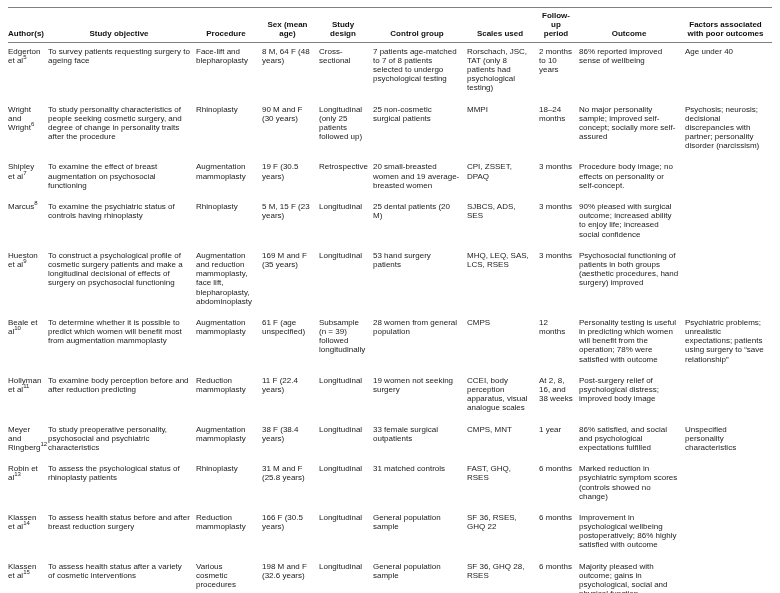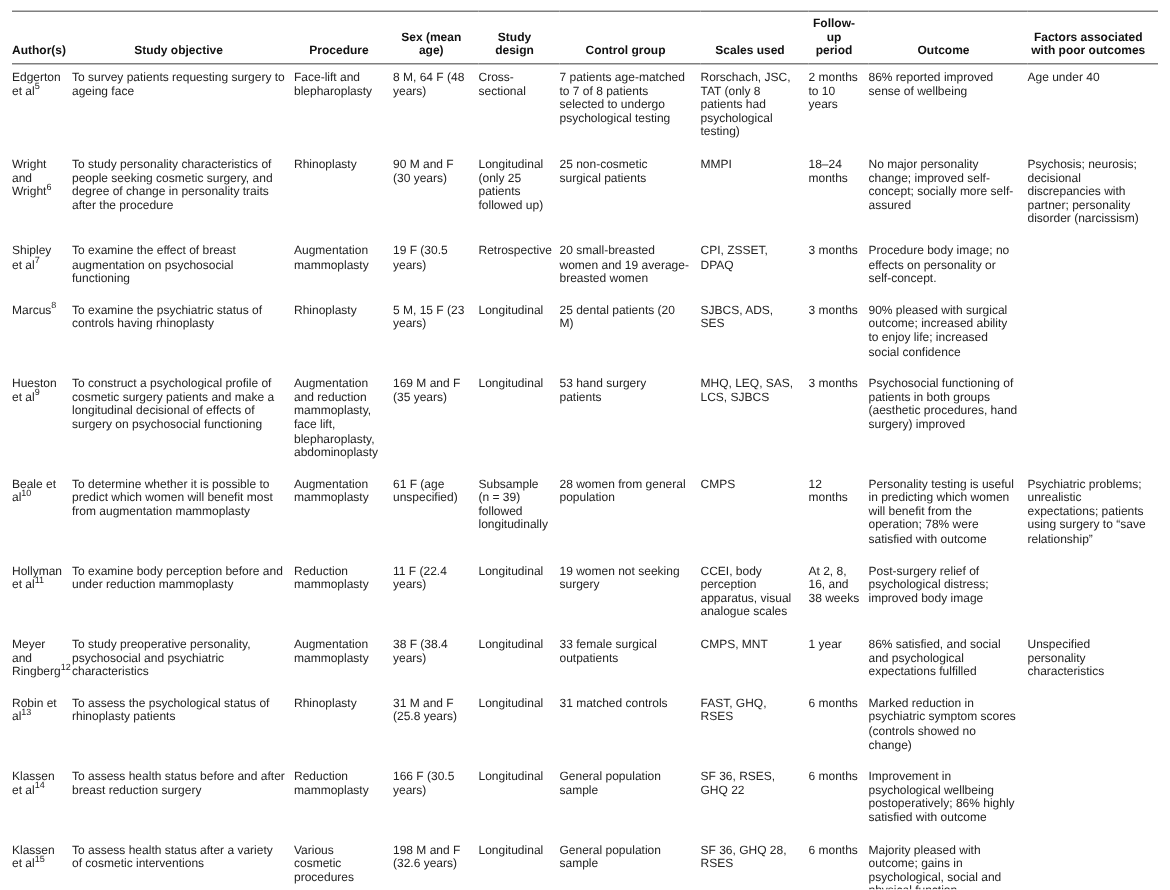--- a/index.html
+++ b/index.html
@@ -102,21 +102,21 @@
         </tr>
         <tr>
           <td><span>Wright and Wright</span><sup>6</sup></td>
           <td>To study personality characteristics of people seeking cosmetic surgery, and degree of change in personality traits after the procedure</td>
           <td>Rhinoplasty</td>
           <td>90 M and F (30 years)</td>
           <td>Longitudinal (only 25 patients followed up)</td>
           <td>25 non-cosmetic surgical patients</td>
           <td>MMPI</td>
           <td>18–24 months</td>
-          <td>No major personality change; improved self-concept; socially more self-assured</td>
+          <td>No major personality sample; improved self-concept; socially more self-assured</td>
           <td>Psychosis; neurosis; decisional discrepancies with partner; personality disorder (narcissism)</td>
         </tr>
         <tr>
           <td><span>Shipley et al</span><sup>7</sup></td>
           <td>To examine the effect of breast augmentation on psychosocial functioning</td>
           <td>Augmentation mammoplasty</td>
           <td>19 F (30.5 years)</td>
           <td>Retrospective</td>
           <td>20 small-breasted women and 19 average-breasted women</td>
           <td>CPI, ZSSET, DPAQ</td>
@@ -136,40 +136,40 @@
           <td>90% pleased with surgical outcome; increased ability to enjoy life; increased social confidence</td>
           <td></td>
         </tr>
         <tr>
           <td><span>Hueston et al</span><sup>9</sup></td>
           <td>To construct a psychological profile of cosmetic surgery patients and make a longitudinal decisional of effects of surgery on psychosocial functioning</td>
           <td>Augmentation and reduction mammoplasty, face lift, blepharoplasty, abdominoplasty</td>
           <td>169 M and F (35 years)</td>
           <td>Longitudinal</td>
           <td>53 hand surgery patients</td>
-          <td>MHQ, LEQ, SAS, LCS, SJBCS</td>
+          <td>MHQ, LEQ, SAS, LCS, RSES</td>
           <td>3 months</td>
           <td>Psychosocial functioning of patients in both groups (aesthetic procedures, hand surgery) improved</td>
           <td></td>
         </tr>
         <tr>
           <td><span>Beale et al</span><sup>10</sup></td>
           <td>To determine whether it is possible to predict which women will benefit most from augmentation mammoplasty</td>
           <td>Augmentation mammoplasty</td>
           <td>61 F (age unspecified)</td>
           <td>Subsample (n = 39) followed longitudinally</td>
           <td>28 women from general population</td>
           <td>CMPS</td>
           <td>12 months</td>
           <td>Personality testing is useful in predicting which women will benefit from the operation; 78% were satisfied with outcome</td>
           <td>Psychiatric problems; unrealistic expectations; patients using surgery to “save relationship”</td>
         </tr>
         <tr>
           <td><span>Hollyman et al</span><sup>11</sup></td>
-          <td>To examine body perception before and under reduction mammoplasty</td>
+          <td>To examine body perception before and after reduction predicting</td>
           <td>Reduction mammoplasty</td>
           <td>11 F (22.4 years)</td>
           <td>Longitudinal</td>
           <td>19 women not seeking surgery</td>
           <td>CCEI, body perception apparatus, visual analogue scales</td>
           <td>At 2, 8, 16, and 38 weeks</td>
           <td>Post-surgery relief of psychological distress; improved body image</td>
           <td></td>
         </tr>
         <tr>

